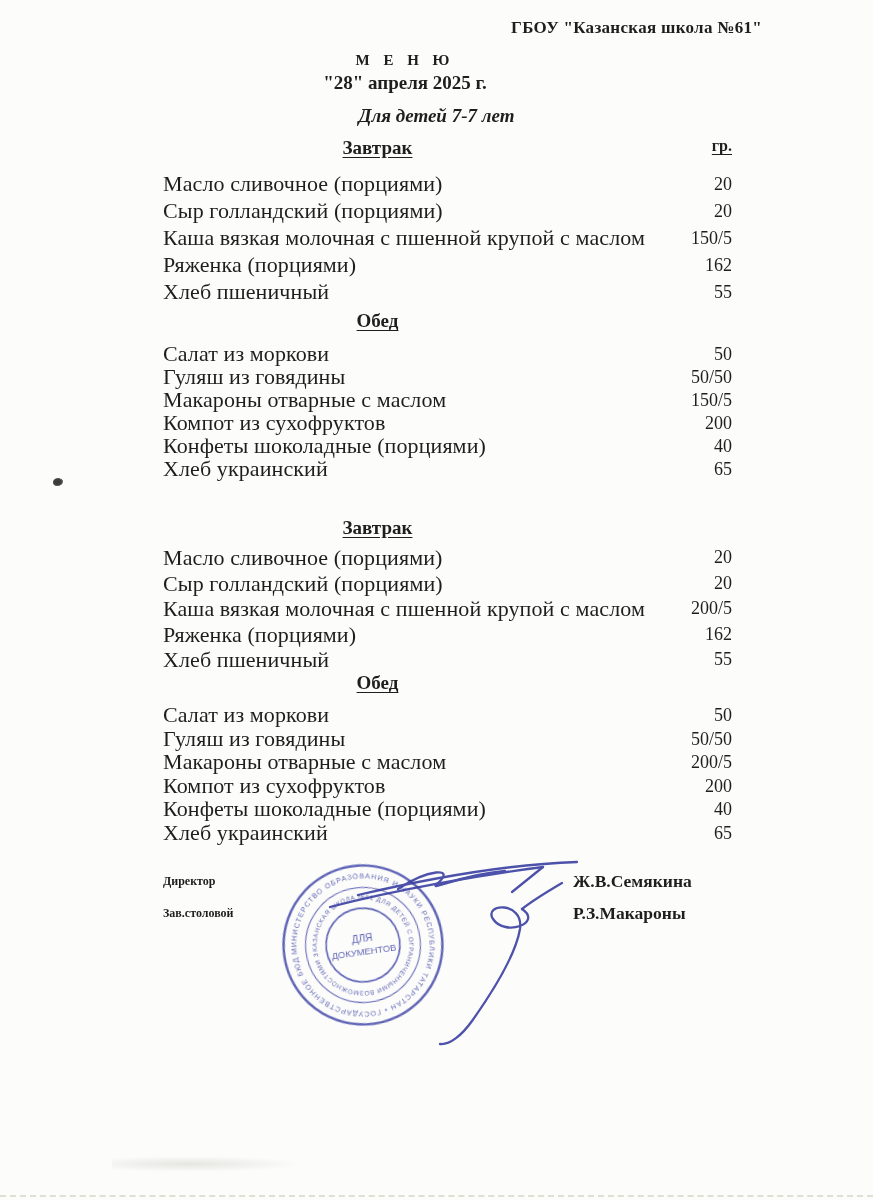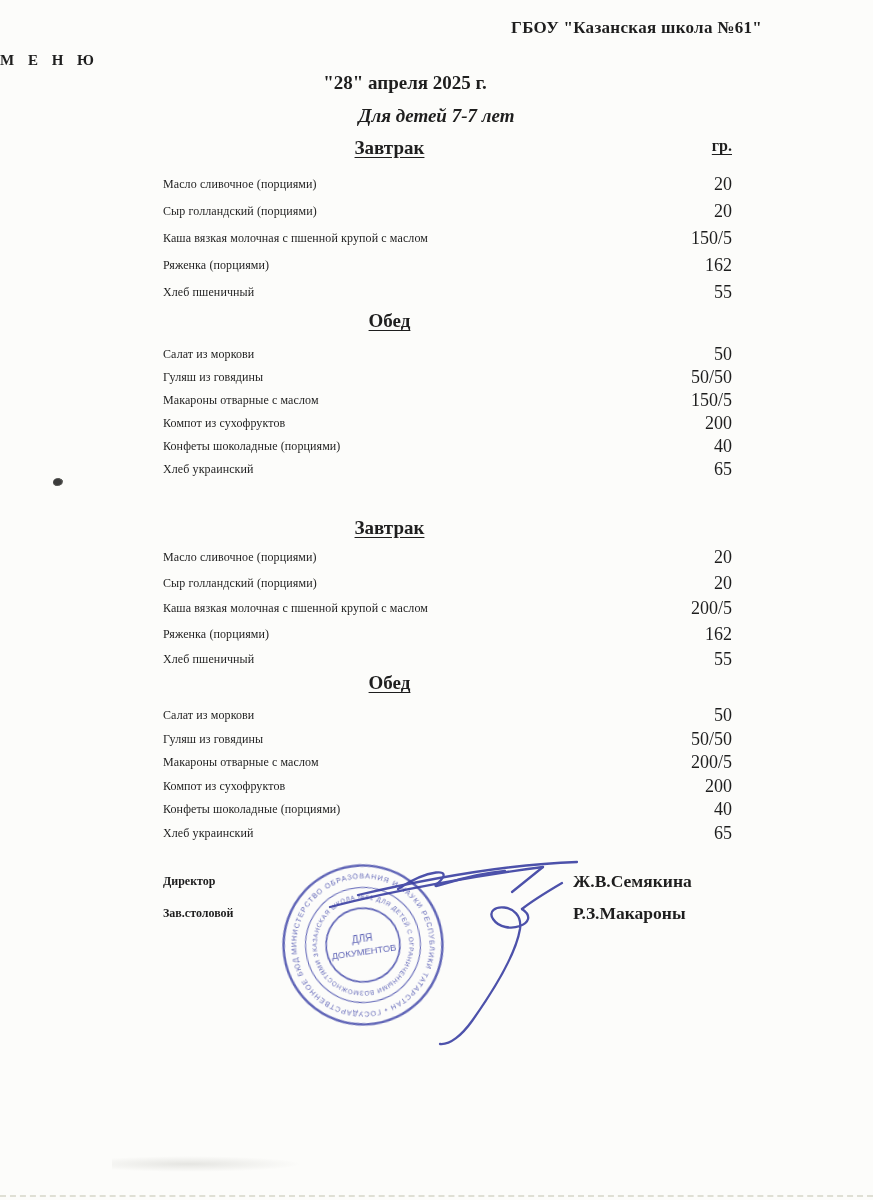--- a/index.html
+++ b/index.html
@@ -6,43 +6,43 @@
   .page {
     position:relative; width:873px; height:1200px; margin:0 auto;
     background:#fcfcfa; overflow:hidden;
     font-family:"Liberation Serif", serif; color:#1e1e1e;
   }
   .org-header {
     position:absolute; top:18px; left:0; width:762px;
     text-align:right; font-weight:bold; font-size:17px; letter-spacing:.3px;
   }
   .menu-title {
-    position:absolute; top:52px; left:0; width:810px; 
+    position:absolute; top:52px; left:0; width:810px; text-align:center;
     font-weight:bold; font-size:15px; letter-spacing:5px;
   }
   .menu-date {
     position:absolute; top:72px; left:0; width:810px; text-align:center;
     font-weight:bold; font-size:19px;
   }
   .group-title {
     position:absolute; left:0; width:873px; text-align:center;
     font-weight:bold; font-style:italic; font-size:19px;
   }
   .meal-heading {
     position:absolute; left:0; width:755px; text-align:center;
-    font-weight:bold; font-size:19px;padding-left:12px;
+    font-weight:bold; font-size:19px;
   }
   .meal-heading .mh { text-decoration:underline; text-underline-offset:3px; }
   .amount-header {
     position:absolute; left:628px; width:104px; top:0; text-align:right;
     font-weight:bold; font-size:16px; text-decoration:underline; text-underline-offset:3px;
   }
   .rows { position:absolute; left:0; width:873px; }
   .row { position:relative; }
-  .row .item { display:block; margin-left:163px; font-size:12px; letter-spacing:.1px; }
+  .row .item { display:block; margin-left:163px; font-size:22px; letter-spacing:.1px; }
   .row .val  { position:absolute; top:0; left:628px; width:104px; text-align:right; font-size:18px; }
   .r27 .row { height:27px; line-height:24px; }
   .r23 .row { height:23px; line-height:22px; }
   .r26 .row { height:25.5px; line-height:23px; }
   .r235 .row { height:23.5px; line-height:22px; }
   .sig-row { position:absolute; left:0; width:873px; }
   .sig-row .role { margin-left:163px; font-weight:bold; font-size:12px; }
   .sig-row .name { position:absolute; top:0; left:573px; font-weight:bold; font-size:17.5px; }
   .stamp {
     position:absolute; left:281px; top:863px; width:164px; height:164px;

